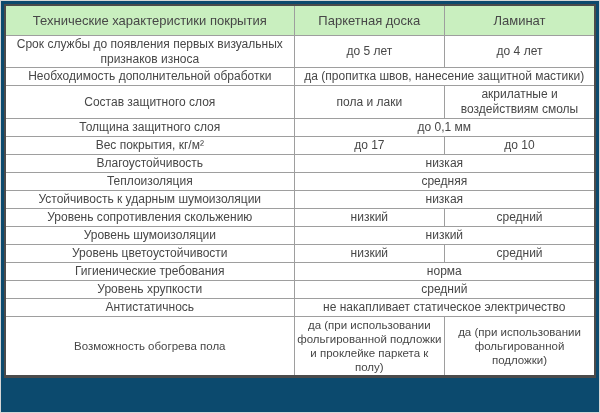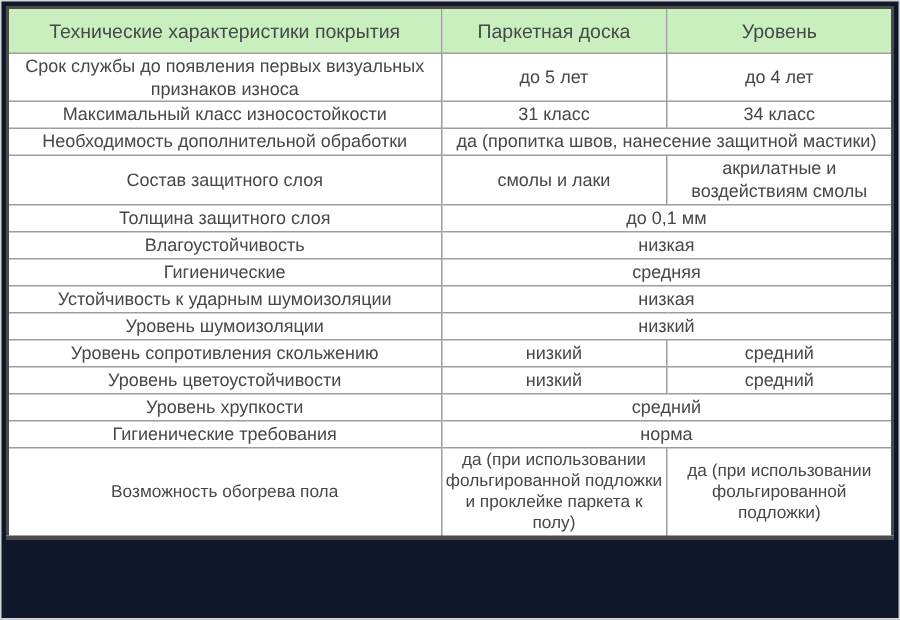--- a/index.html
+++ b/index.html
@@ -1,20 +1,20 @@
 <!DOCTYPE html>
 <html><head>
 <meta charset="utf-8">
 <style>
   html, body { margin: 0; padding: 0; background: #ffffff; }
   .page {
     width: 600px;
     height: 413px;
     box-sizing: border-box;
-    background: #0f172a;
+    background: #0c4a6e;
     border: 1px solid #d6d6d6;
     padding: 3px;
     font-family: "Liberation Sans", "DejaVu Sans", sans-serif;
   }
   table.cmp {
     width: 592px;
     box-sizing: border-box;
     border-collapse: collapse;
     table-layout: fixed;
     background: #ffffff;
@@ -52,80 +52,84 @@
   <table class="cmp">
     <colgroup>
       <col class="c1">
         <col class="c2">
         <col class="c3">
     </colgroup>
     <thead>
       <tr>
         <th>Технические характеристики покрытия</th>
         <th>Паркетная доска</th>
-        <th>Уровень</th>
+        <th>Ламинат</th>
       </tr>
     </thead>
     <tbody>
       <tr class="h-2line">
         <td>Срок службы до появления первых визуальных признаков износа</td>
         <td>до 5 лет</td>
         <td>до 4 лет</td>
       </tr>
       <tr class="h-1line">
-        <td>Максимальный класс износостойкости</td>
-        <td>31 класс</td>
-        <td>34 класс</td>
-      </tr>
-      <tr class="h-1line">
         <td>Необходимость дополнительной обработки</td>
         <td colspan="2">да (пропитка швов, нанесение защитной мастики)</td>
       </tr>
       <tr class="h-2line">
         <td>Состав защитного слоя</td>
-        <td>смолы и лаки</td>
+        <td>пола и лаки</td>
         <td>акрилатные и воздействиям смолы</td>
       </tr>
       <tr class="h-1line">
         <td>Толщина защитного слоя</td>
         <td colspan="2">до 0,1 мм</td>
       </tr>
       <tr class="h-1line">
+        <td>Вес покрытия, кг/м²</td>
+        <td>до 17</td>
+        <td>до 10</td>
+      </tr>
+      <tr class="h-1line">
         <td>Влагоустойчивость</td>
         <td colspan="2">низкая</td>
       </tr>
       <tr class="h-1line">
-        <td>Гигиенические</td>
+        <td>Теплоизоляция</td>
         <td colspan="2">средняя</td>
       </tr>
       <tr class="h-1line">
         <td>Устойчивость к ударным шумоизоляции</td>
         <td colspan="2">низкая</td>
       </tr>
       <tr class="h-1line">
-        <td>Уровень шумоизоляции</td>
-        <td colspan="2">низкий</td>
-      </tr>
-      <tr class="h-1line">
         <td>Уровень сопротивления скольжению</td>
         <td>низкий</td>
         <td>средний</td>
+      </tr>
+      <tr class="h-1line">
+        <td>Уровень шумоизоляции</td>
+        <td colspan="2">низкий</td>
       </tr>
       <tr class="h-1line">
         <td>Уровень цветоустойчивости</td>
         <td>низкий</td>
         <td>средний</td>
       </tr>
       <tr class="h-1line">
+        <td>Гигиенические требования</td>
+        <td colspan="2">норма</td>
+      </tr>
+      <tr class="h-1line">
         <td>Уровень хрупкости</td>
         <td colspan="2">средний</td>
       </tr>
       <tr class="h-1line">
-        <td>Гигиенические требования</td>
-        <td colspan="2">норма</td>
+        <td>Антистатичнось</td>
+        <td colspan="2">не накапливает статическое электричество</td>
       </tr>
       <tr class="h-last">
         <td>Возможность обогрева пола</td>
         <td>да (при использовании фольгированной подложки и проклейке паркета к полу)</td>
         <td>да (при использовании фольгированной подложки)</td>
       </tr>
     </tbody>
   </table>
 </div>
 

